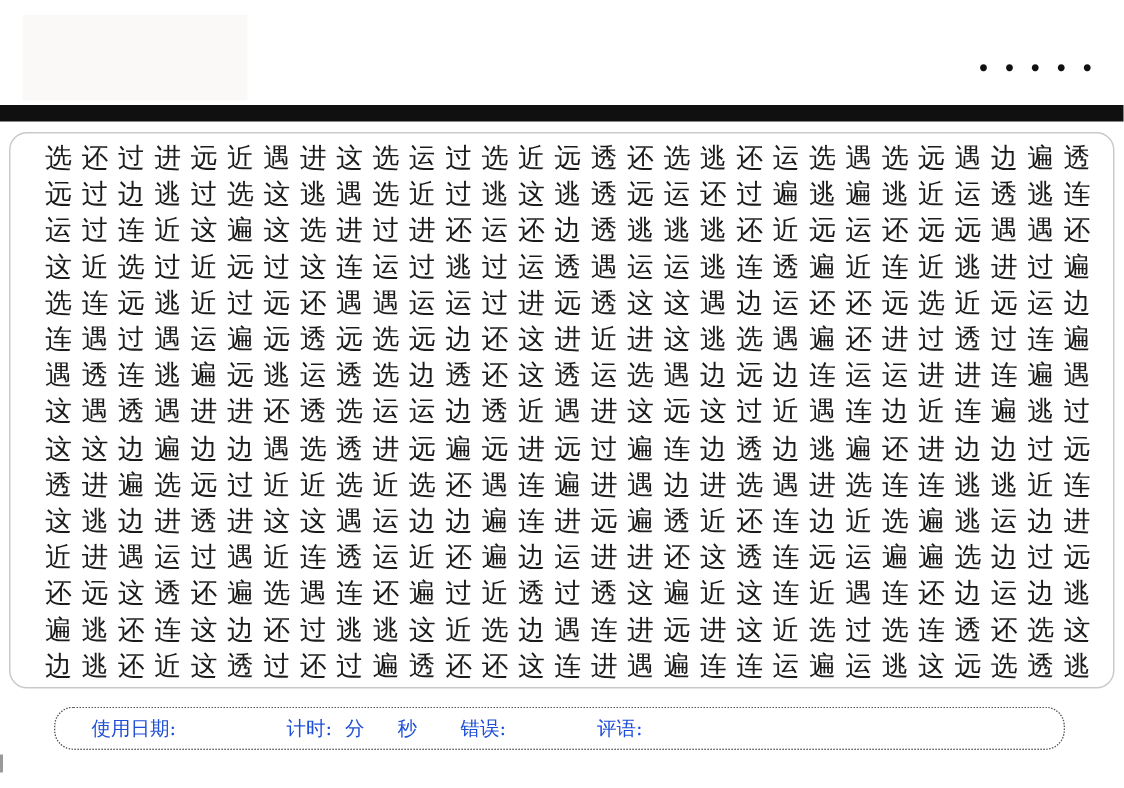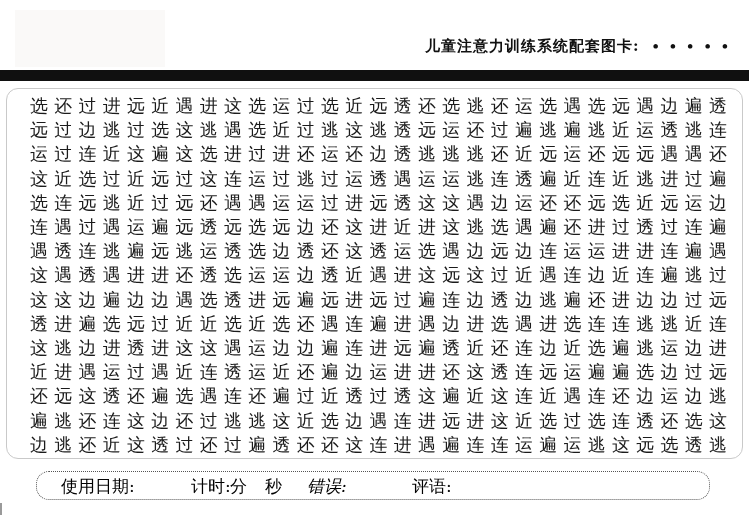--- a/index.html
+++ b/index.html
@@ -39,40 +39,39 @@
   }
   .grid-char {
     font-size:18px; line-height:1; color:#1b1b1b;
   }
   .footer-box {
     position:absolute; left:36px; top:471px; width:674px; height:29px;
     border:1px dotted #555; border-radius:13px; box-sizing:border-box;
   }
   .footer-label {
     position:absolute; top:50%; transform:translateY(-50%);
-    font-size:17px; color:#000000; white-space:nowrap;
+    font-size:13px; color:#1d4ed8; white-space:nowrap;
   }
   .lbl-date    { left:24px; }
   .lbl-timing  { left:154px; }
   .lbl-minutes { left:193px; }
   .lbl-seconds { left:228px; }
-  .lbl-errors  { left:270px;font-style:italic; }
-  .lbl-comments{ left:375px; }
+  .lbl-errors  { left:270px; }
+  .lbl-comments{ left:361px; }
   .scan-artifact {
     position:absolute; left:0; top:503px; width:2px; height:12px;
     background:#9a9a9a;
   }
 </style>
 </head>
 <body>
 
 <div class="logo-box"></div>
 
 <div class="header-line">
-  <span class="title-text">儿童注意力训练系统配套图卡:</span>
   <span class="title-dots">•••••</span>
 </div>
 
 <div class="divider-bar"></div>
 
 <div class="grid-box">
     <div class="grid-row">
       <span class="grid-char">选</span>
       <span class="grid-char">还</span>
       <span class="grid-char">过</span>

